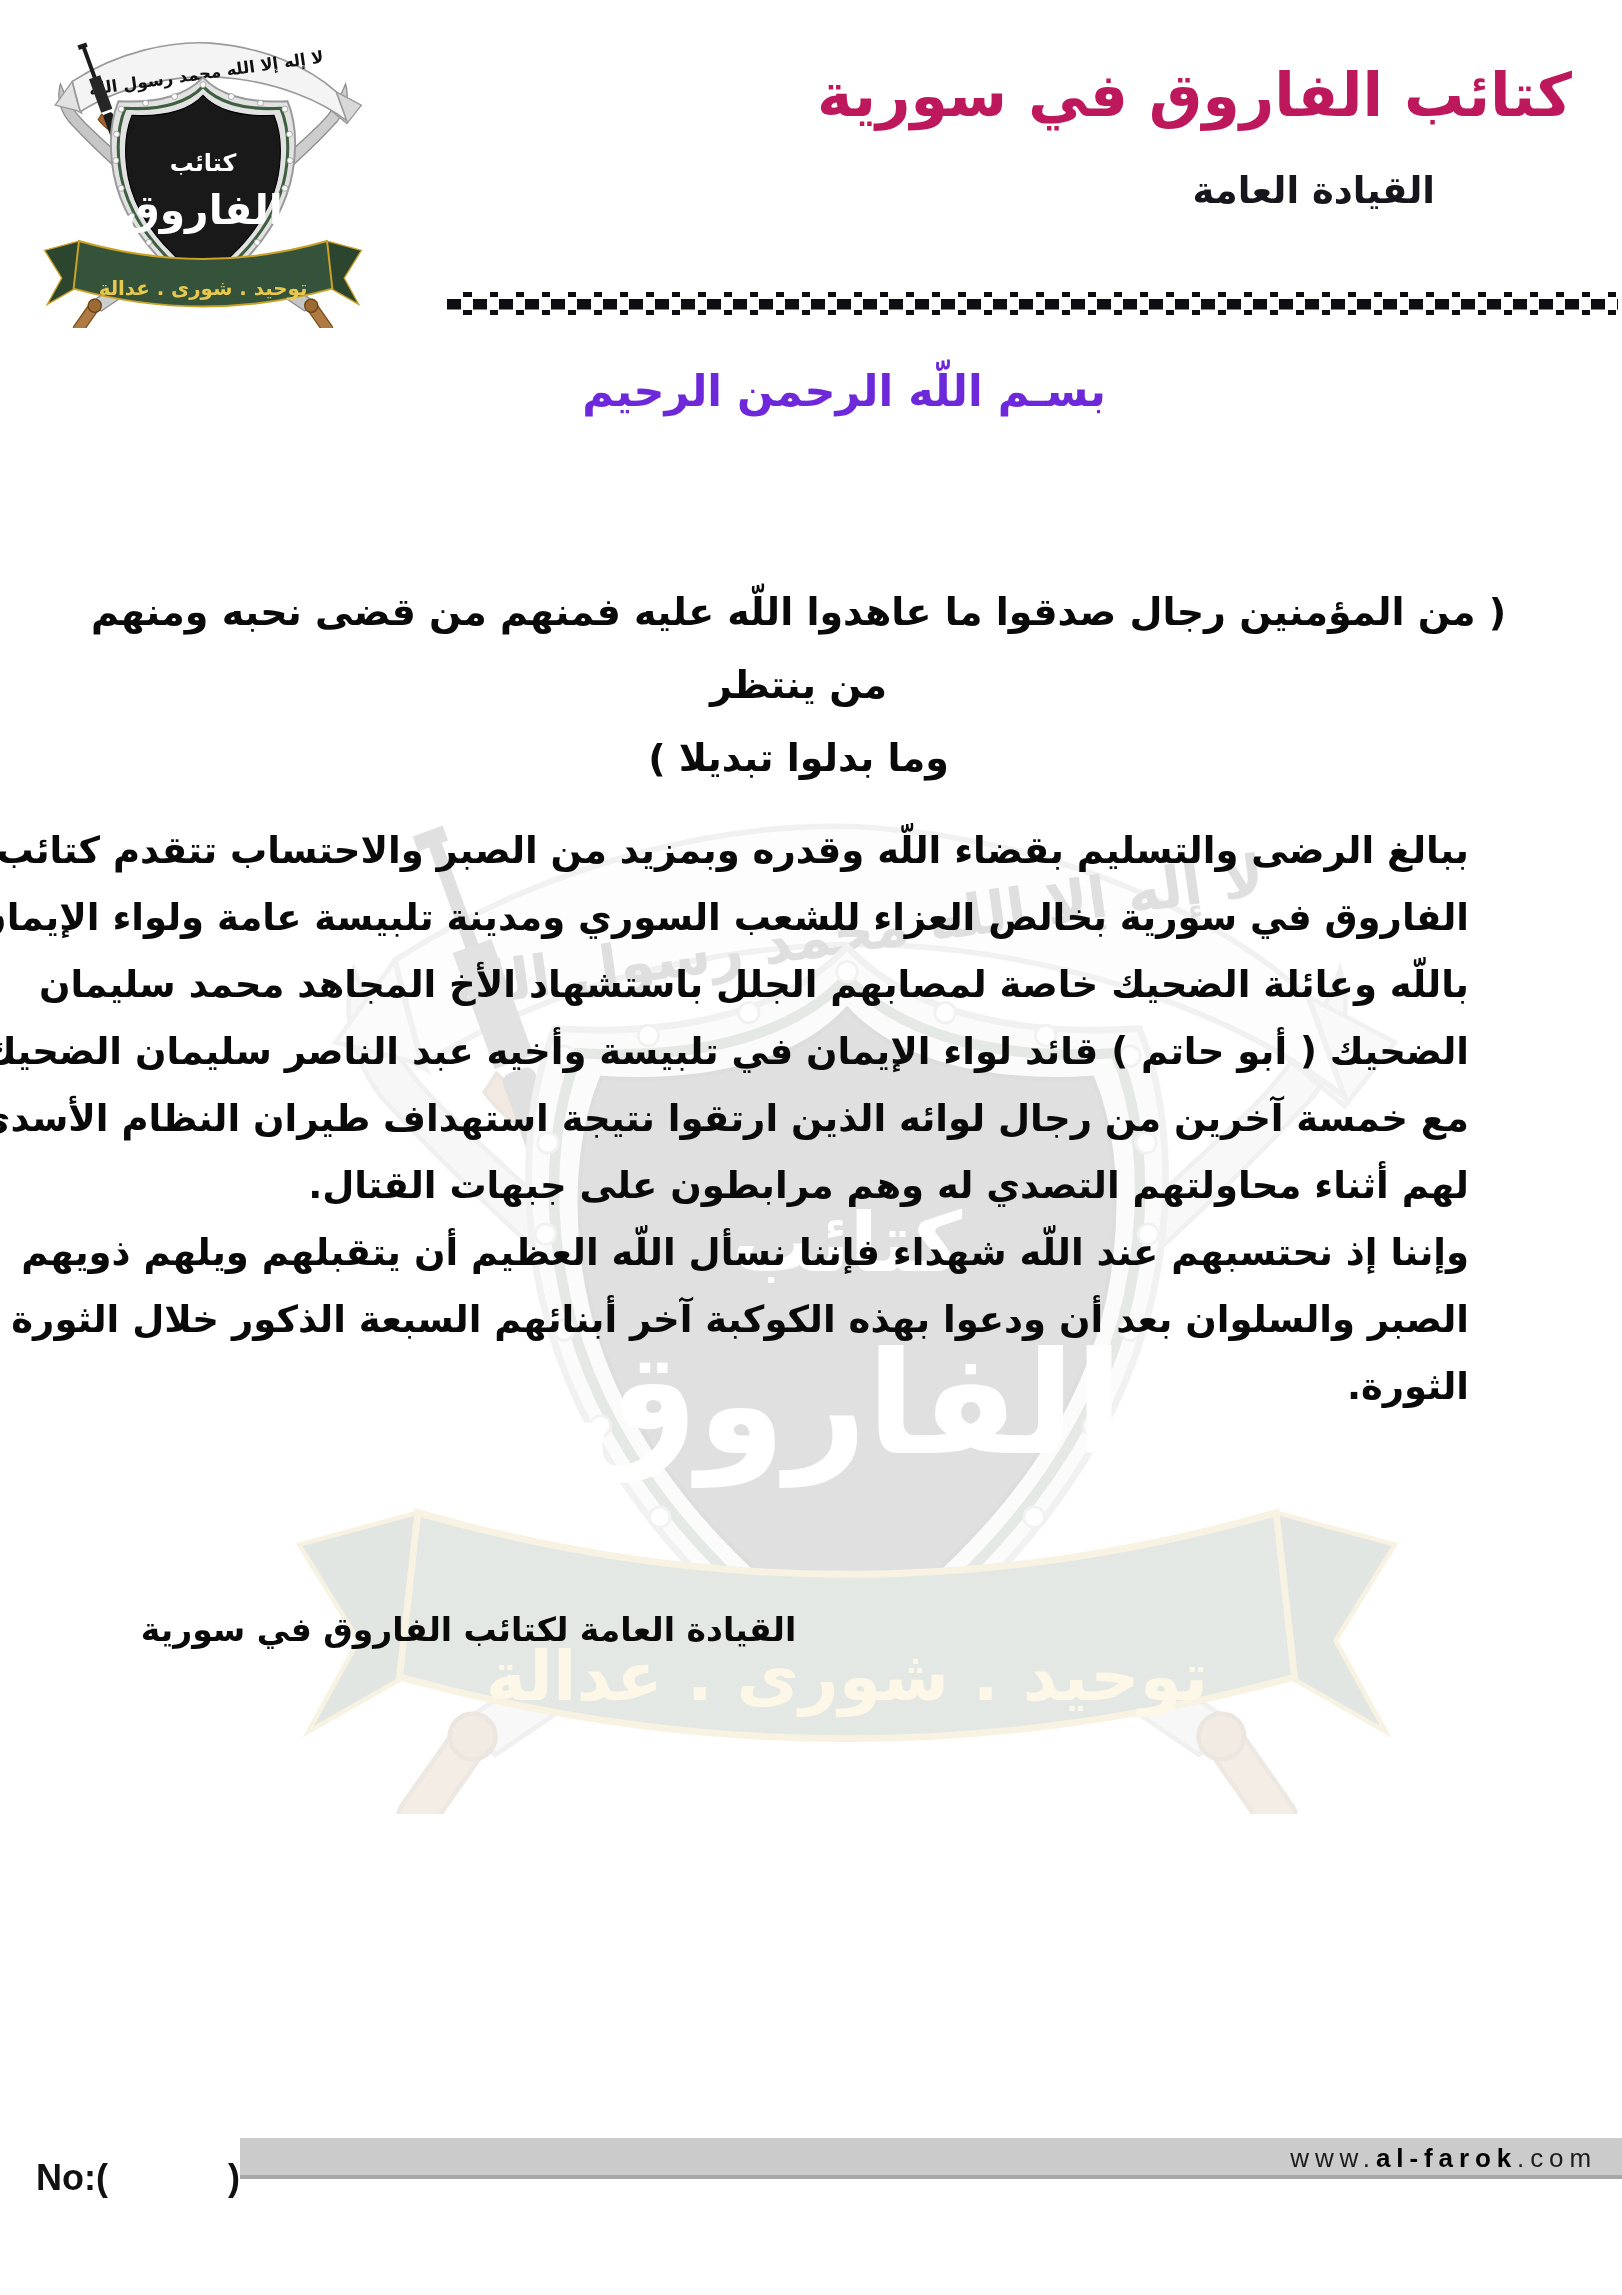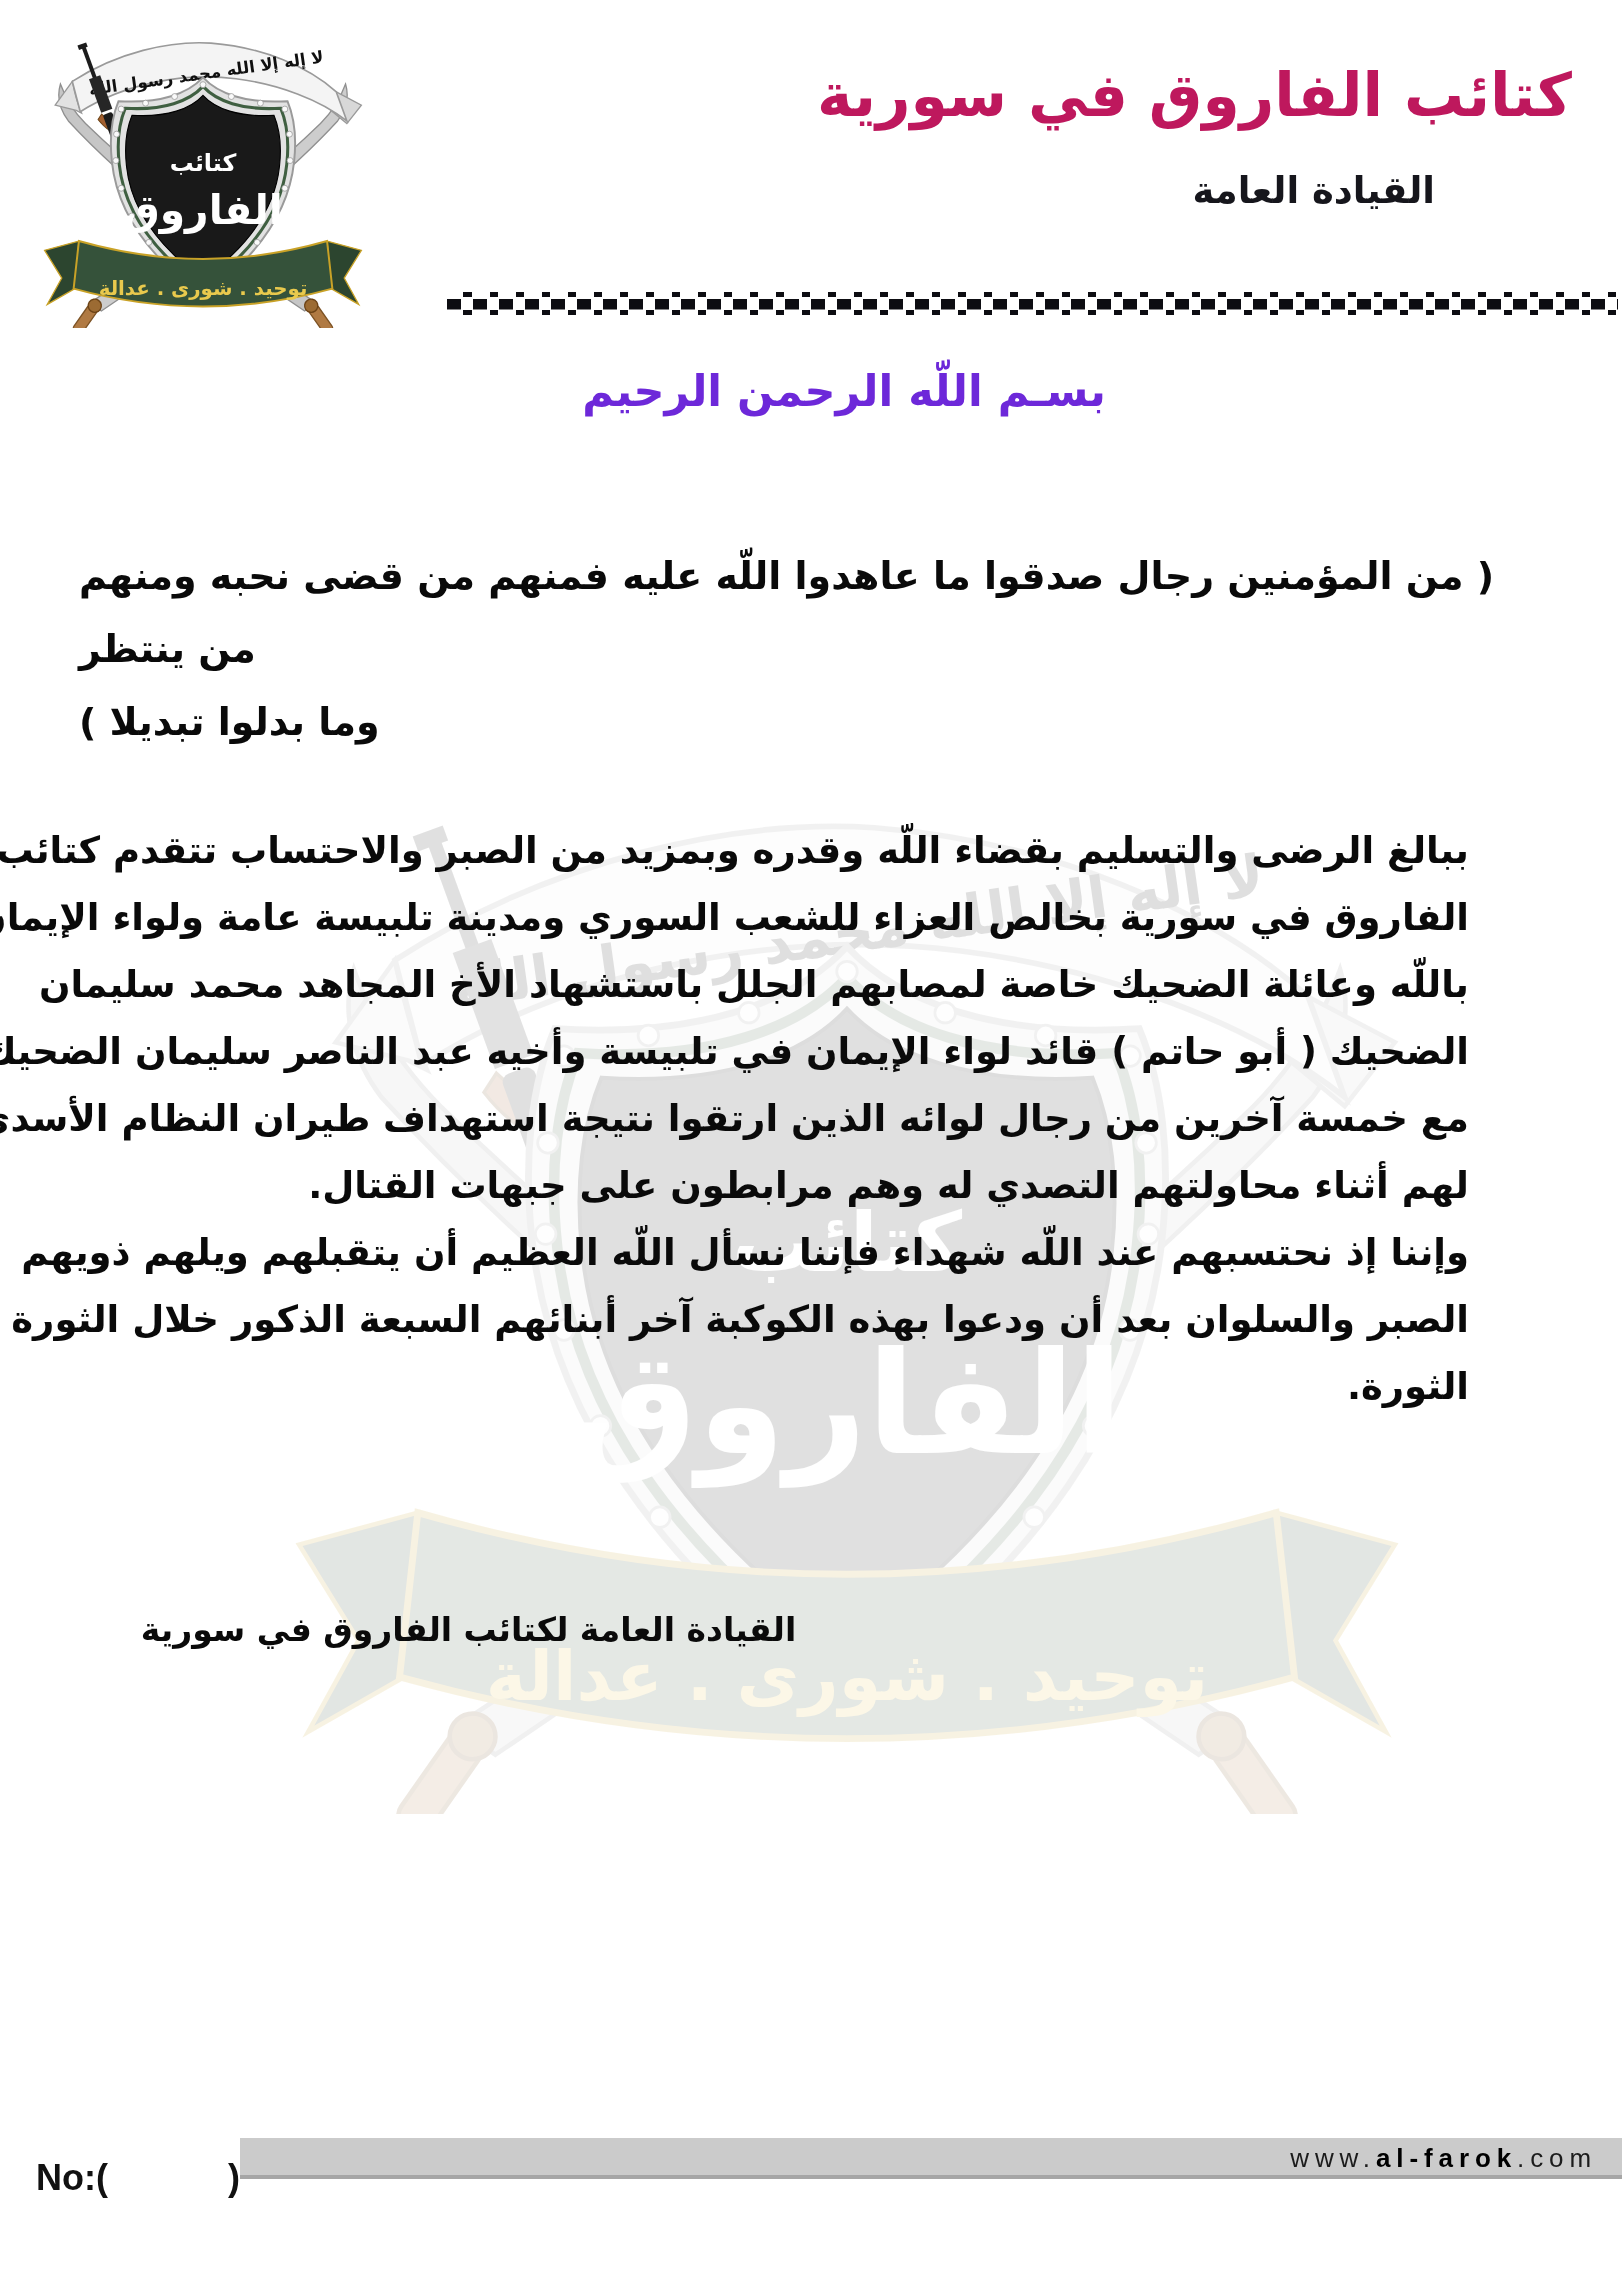--- a/index.html
+++ b/index.html
@@ -18,21 +18,21 @@
       repeating-linear-gradient(90deg,#0d0d12 0 14.4px,transparent 14.4px 26px),
       repeating-linear-gradient(90deg,#0d0d12 0 7.9px,transparent 7.9px 26px),
       repeating-linear-gradient(90deg,#0d0d12 0 7.9px,transparent 7.9px 26px);
     background-size:100% 10.5px,100% 5.2px,100% 5.2px;
     background-position:0px 6.5px,17px 0px,17px 18.3px;
     background-repeat:repeat-x;}
 
   
   .bismillah{position:absolute;right:517px;top:366px;font-size:43px;font-weight:bold;color:#6d28d9;white-space:nowrap;z-index:2;}
 
-  .verse{position:absolute;left:79px;right:105px;top:540px;text-align:left;font-size:38px;font-weight:bold;color:#0a0a0a;line-height:73px;z-index:2;}
+  .verse{position:absolute;left:79px;right:105px;top:576px;text-align:center;font-size:38px;font-weight:bold;color:#0a0a0a;line-height:73px;z-index:2;}
 
   .body-text{position:absolute;left:98px;right:154px;top:817px;font-size:37px;font-weight:bold;color:#0a0a0a;z-index:2;}
   .body-text .line{height:67px;line-height:67px;text-align:justify;text-align-last:justify;white-space:nowrap;}
   .body-text .line.end{text-align-last:right;}
 
   .signature{position:absolute;left:84px;top:1598px;width:769px;text-align:center;font-size:33px;font-weight:bold;color:#0a0a0a;line-height:64px;z-index:2;}
 
   
   .watermark{position:absolute;left:267px;top:741px;width:1160px;height:1073px;opacity:0.13;z-index:1;pointer-events:none;}
   .watermark svg{width:100%;height:100%;}

